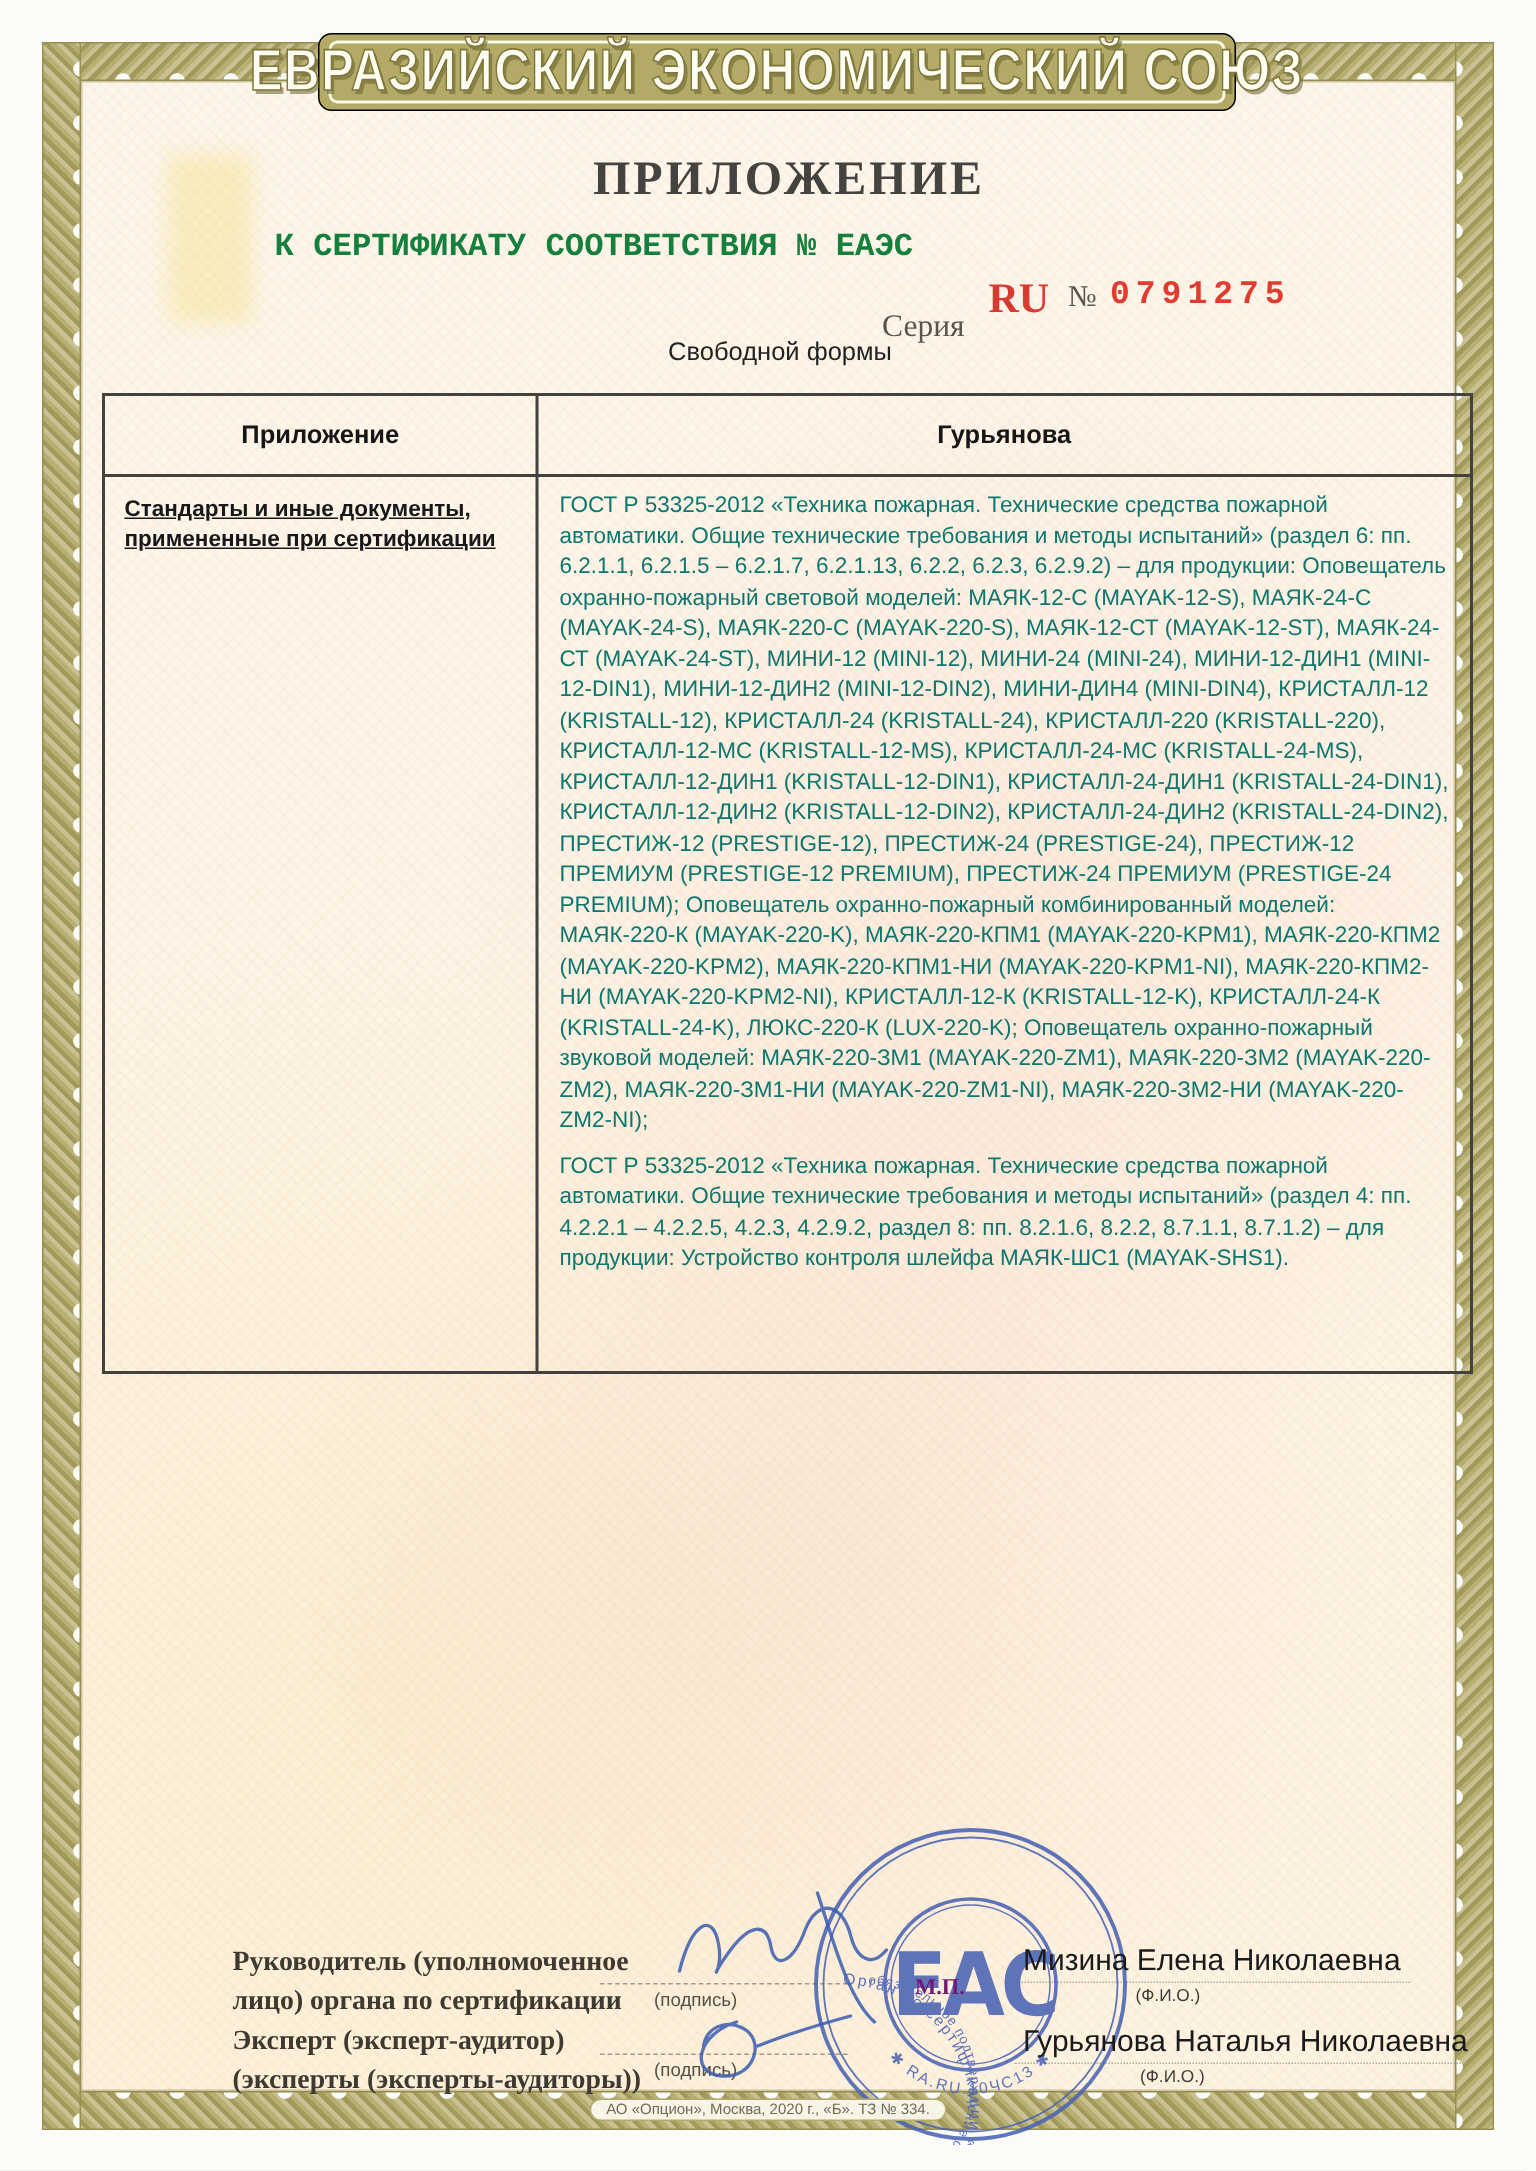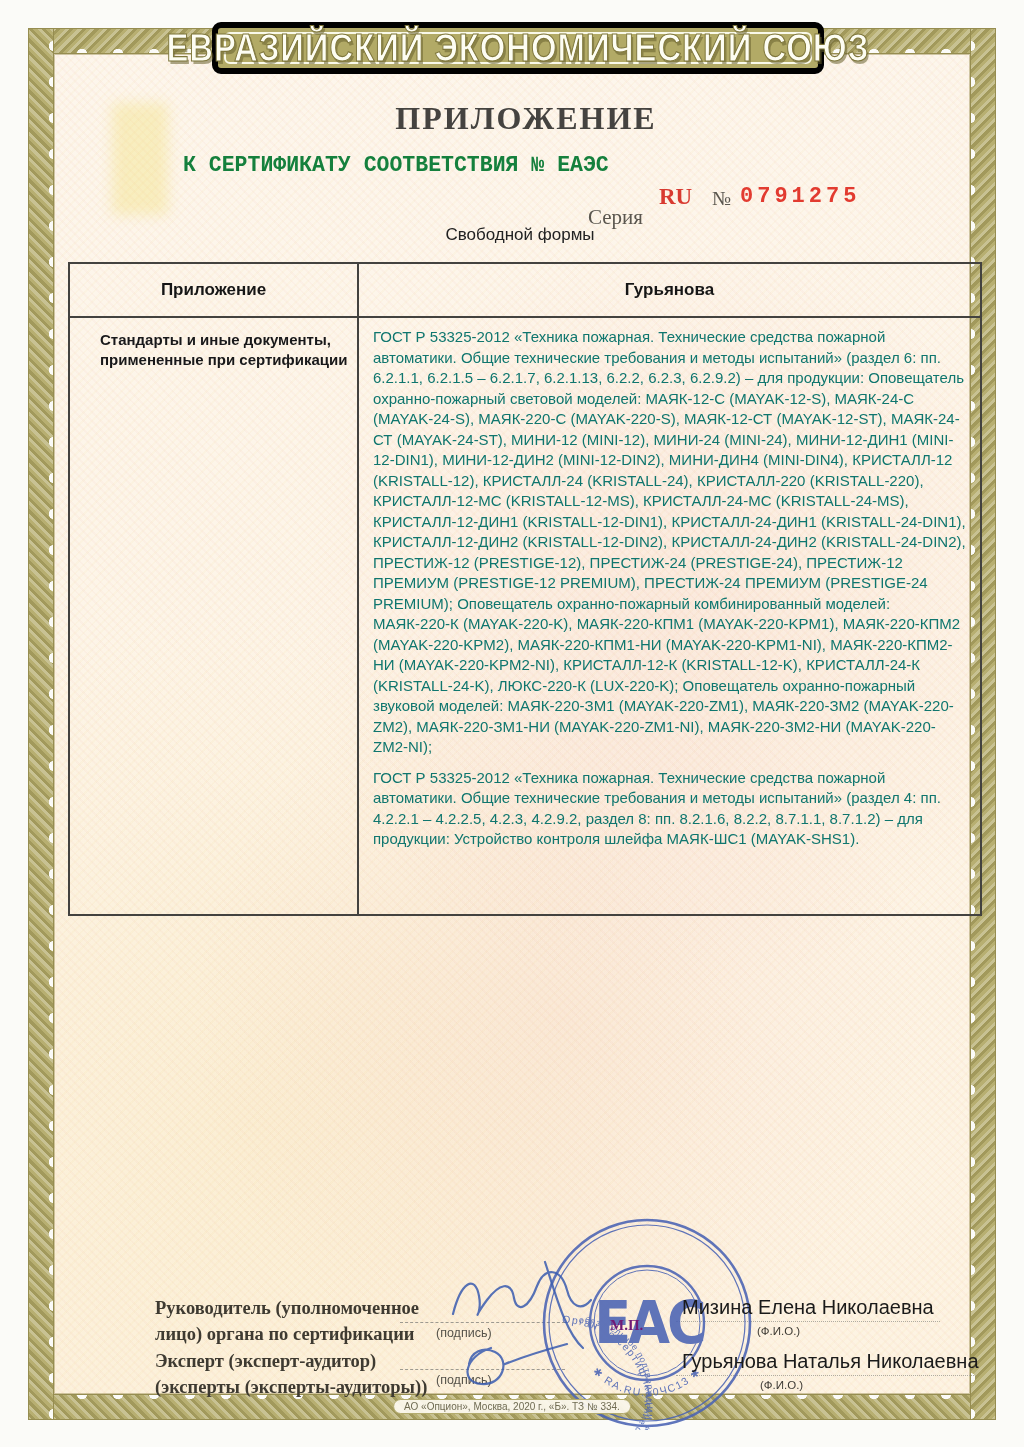--- a/index.html
+++ b/index.html
@@ -37,21 +37,21 @@
       repeating-linear-gradient(45deg, rgba(226,120,120,.045) 0 2px, rgba(226,120,120,0) 2px 6px),
       repeating-linear-gradient(-45deg, rgba(236,208,120,.07) 0 2px, rgba(236,208,120,0) 2px 6px),
       linear-gradient(#fdf6ec, #fdf3e2);
     box-shadow: inset 0 0 0 1px rgba(150,140,80,.45);
   }
   .smudge { position:absolute; left:112px; top:103px; width:56px; height:112px;
     background:rgba(238,220,90,.30); filter:blur(7px); }
   
   .banner {
     position:absolute; left:212px; top:22px; width:612px; height:52px;
-    background:#b2aa66; border:6px solid #000000; border-radius:9px; padding:4px 6px; z-index:3;
+    background:#b2aa66; border:1px solid #000000; border-radius:9px; padding:4px 6px; z-index:3;
   }
   .banner-inner {
     width:100%; height:100%; border:2px solid rgba(253,253,240,.95); border-radius:6px;
     display:flex; align-items:center; justify-content:center;
   }
   .banner-title {
     font-size:35px; font-weight:800; letter-spacing:1px; color:#fdfdf2;
     -webkit-text-stroke:1px #7e763b; text-shadow:2px 2px 0 rgba(104,97,45,.55);
     transform:scaleY(1.12) scaleX(.94); white-space:nowrap;
   }
@@ -60,39 +60,39 @@
     font-family:"Liberation Serif","DejaVu Serif",serif; font-weight:700; font-size:32px;
     letter-spacing:2px; color:#454340; z-index:2; }
   .subtitle-label { position:absolute; left:183px; top:153px;
     font-family:Liberation Mono, monospace; font-weight:700; font-size:21.5px;
     color:#15803d; z-index:2; }
   .cert-number { position:absolute; left:698px; top:149px; width:270px; text-align:center;
     font-size:19px; color:#3a3a3a; border-bottom:2px solid #8a8578; padding-bottom:4px; z-index:2; }
   .series-label { position:absolute; left:588px; top:186px;
     font-family:"Liberation Serif","DejaVu Serif",serif; font-size:21px; color:#5a564e; z-index:2;margin-top:19px; }
   .series-value { position:absolute; left:659px; top:184px;
-    font-family:"Liberation Serif","DejaVu Serif",serif; font-weight:700; font-size:23px; color:#d83a30; z-index:2; }
+    font-family:"Liberation Serif","DejaVu Serif",serif; font-weight:700; font-size:28px; color:#d83a30; z-index:2; }
   .number-sign { position:absolute; left:712px; top:187px;
     font-family:"Liberation Serif","DejaVu Serif",serif; font-size:20px; color:#5a564e; z-index:2; }
   .blank-number { position:absolute; left:740px; top:184px;
     font-family:Liberation Mono, monospace; font-weight:700; font-size:22px;
     letter-spacing:4px; color:#e23b30; z-index:2; }
   .form-note { position:absolute; left:60px; top:225px; width:920px; text-align:center;
     font-weight:400; font-size:17px; color:#222; z-index:2; }
   
   .cert-table { position:absolute; left:68px; top:262px; width:914px; height:654px;
     border:2px solid #43423f; display:flex; flex-direction:column; z-index:2; }
   .t-head { display:flex; height:54px; border-bottom:2px solid #43423f; }
   .t-body { display:flex; flex:1; }
   .th { display:flex; align-items:center; justify-content:center;
     font-weight:700; font-size:17px; color:#161616; }
   .th-left, .td-left { width:289px; border-right:2px solid #43423f; }
   .th-right, .td-right { flex:1; }
-  .td-left { padding:12px 8px 0 30px; font-weight:700; font-size:15px; line-height:20px;
-    white-space:pre-line; color:#18181a; }
+  .td-left { padding:12px 8px 0 13px; font-weight:700; font-size:15px; line-height:20px;
+    white-space:pre-line; color:#18181a;text-decoration:underline; }
   .td-right { padding:9px 12px 0 14px; font-size:15px; line-height:20.5px; color:#0f766e; }
   .td-right p { margin-bottom:10px; }
   
   .sig-label { position:absolute; left:155px;
     font-family:"Liberation Serif","DejaVu Serif",serif; font-weight:600; font-size:18.5px;
     line-height:26px; color:#3e3a31; white-space:pre-line; z-index:3; }
   .sig-label-head { top:1295px; }
   .sig-label-expert { top:1348px; }
   .sig-line { position:absolute; width:165px; border-bottom:1px dashed #9d9a90; z-index:3; }
   .sig-line-1 { left:400px; top:1322px; }

